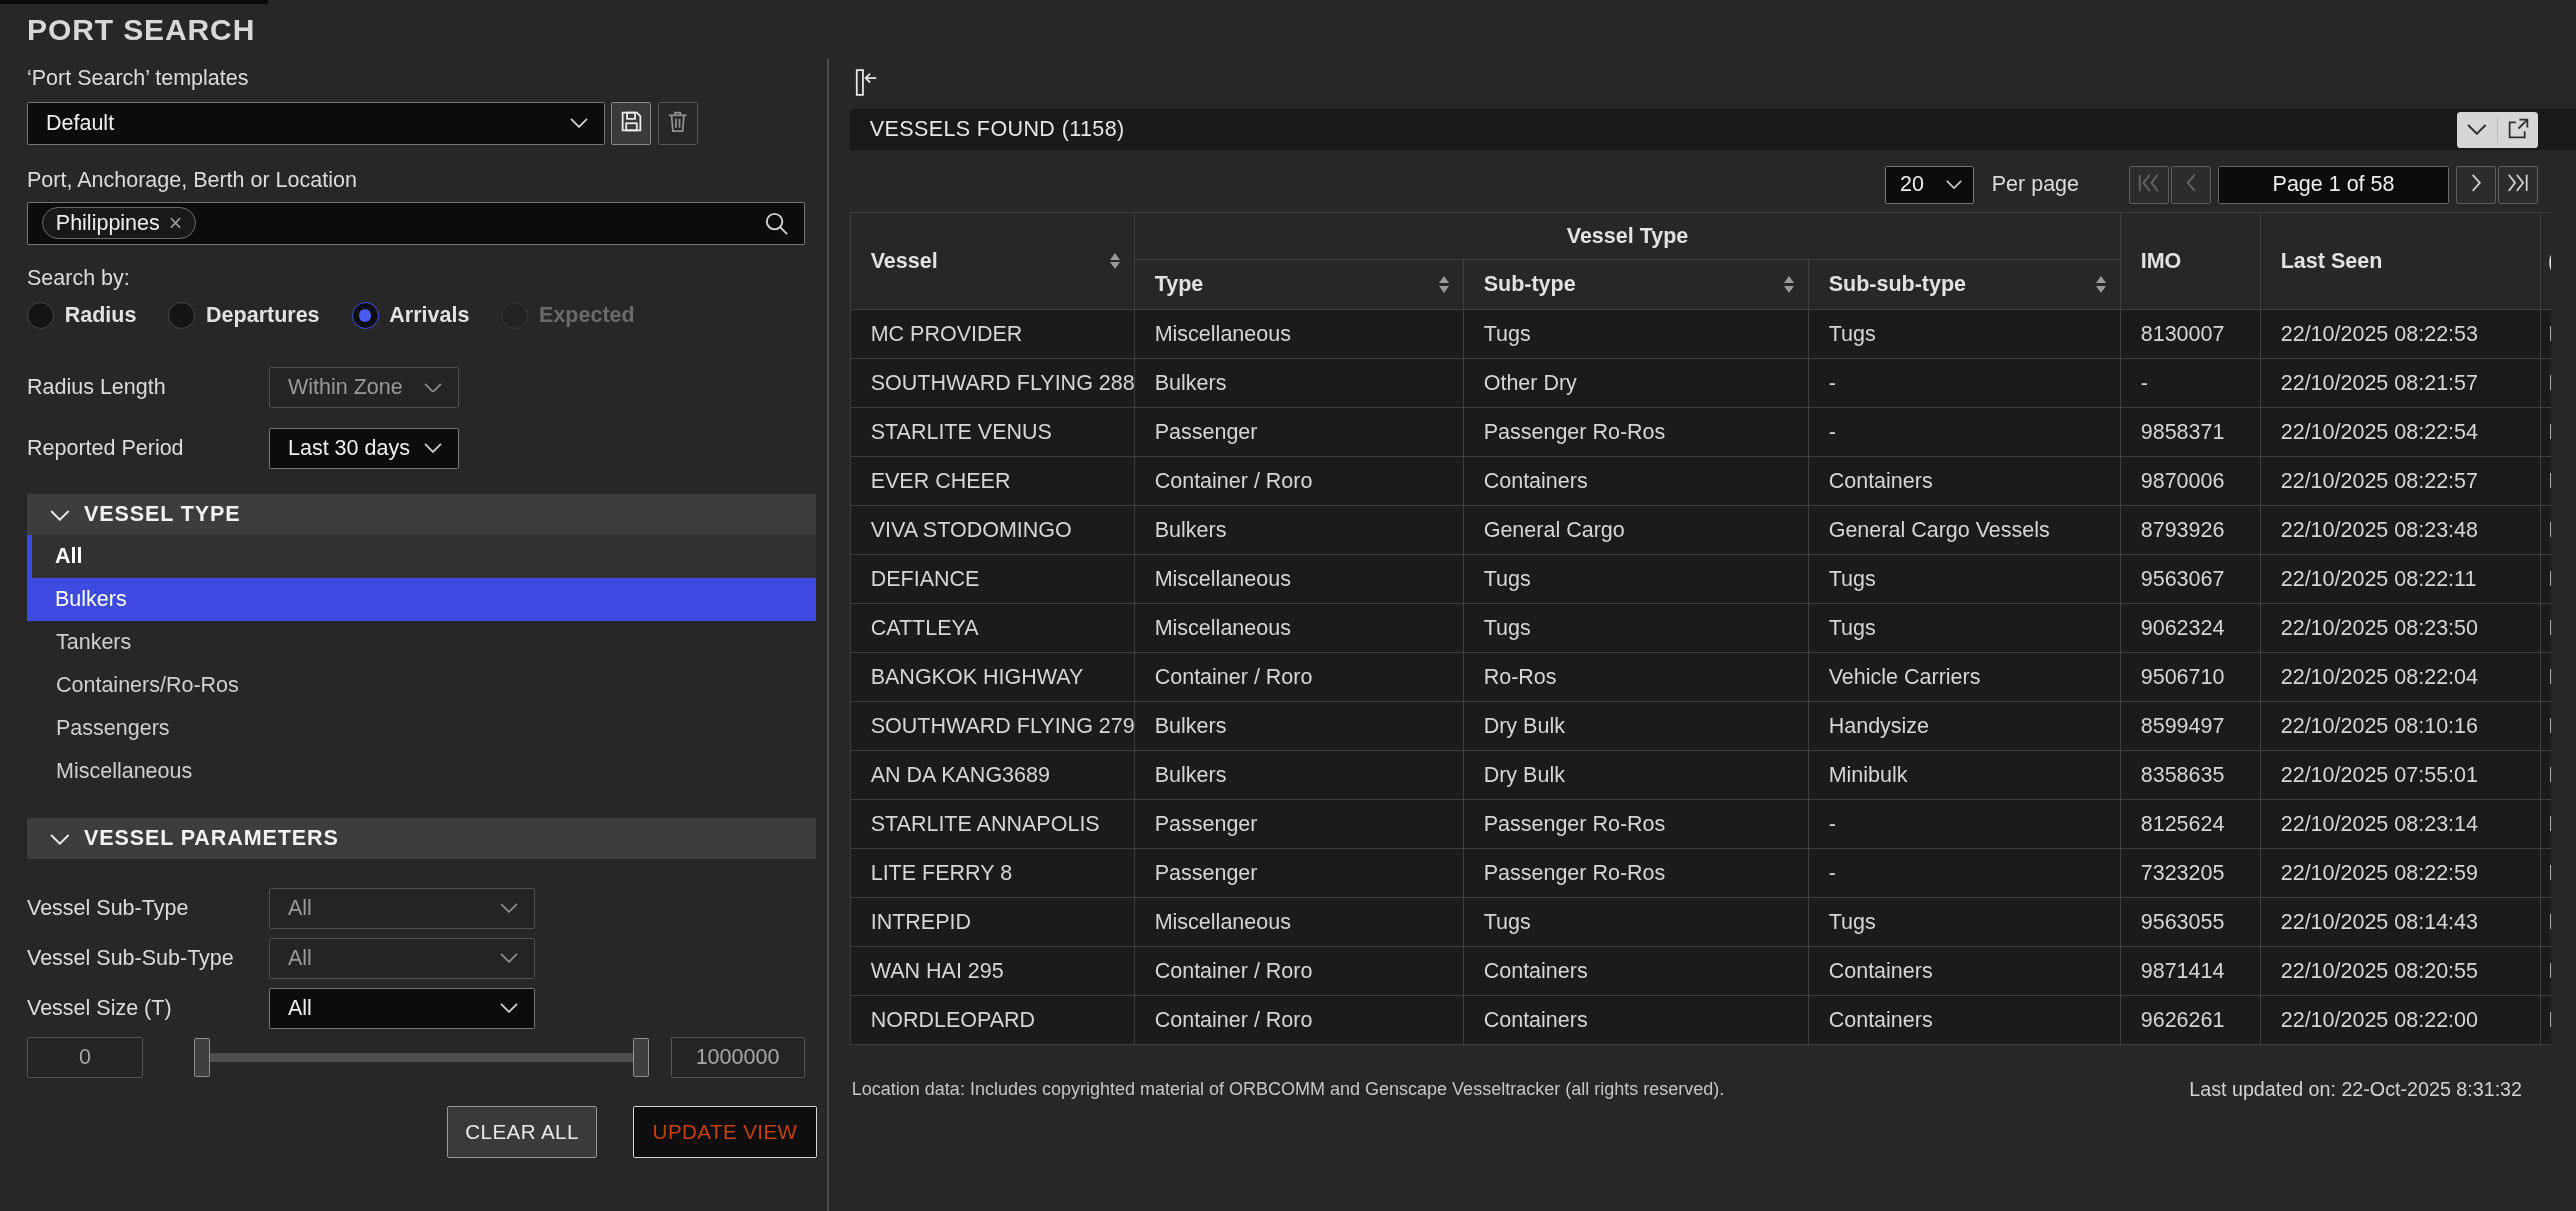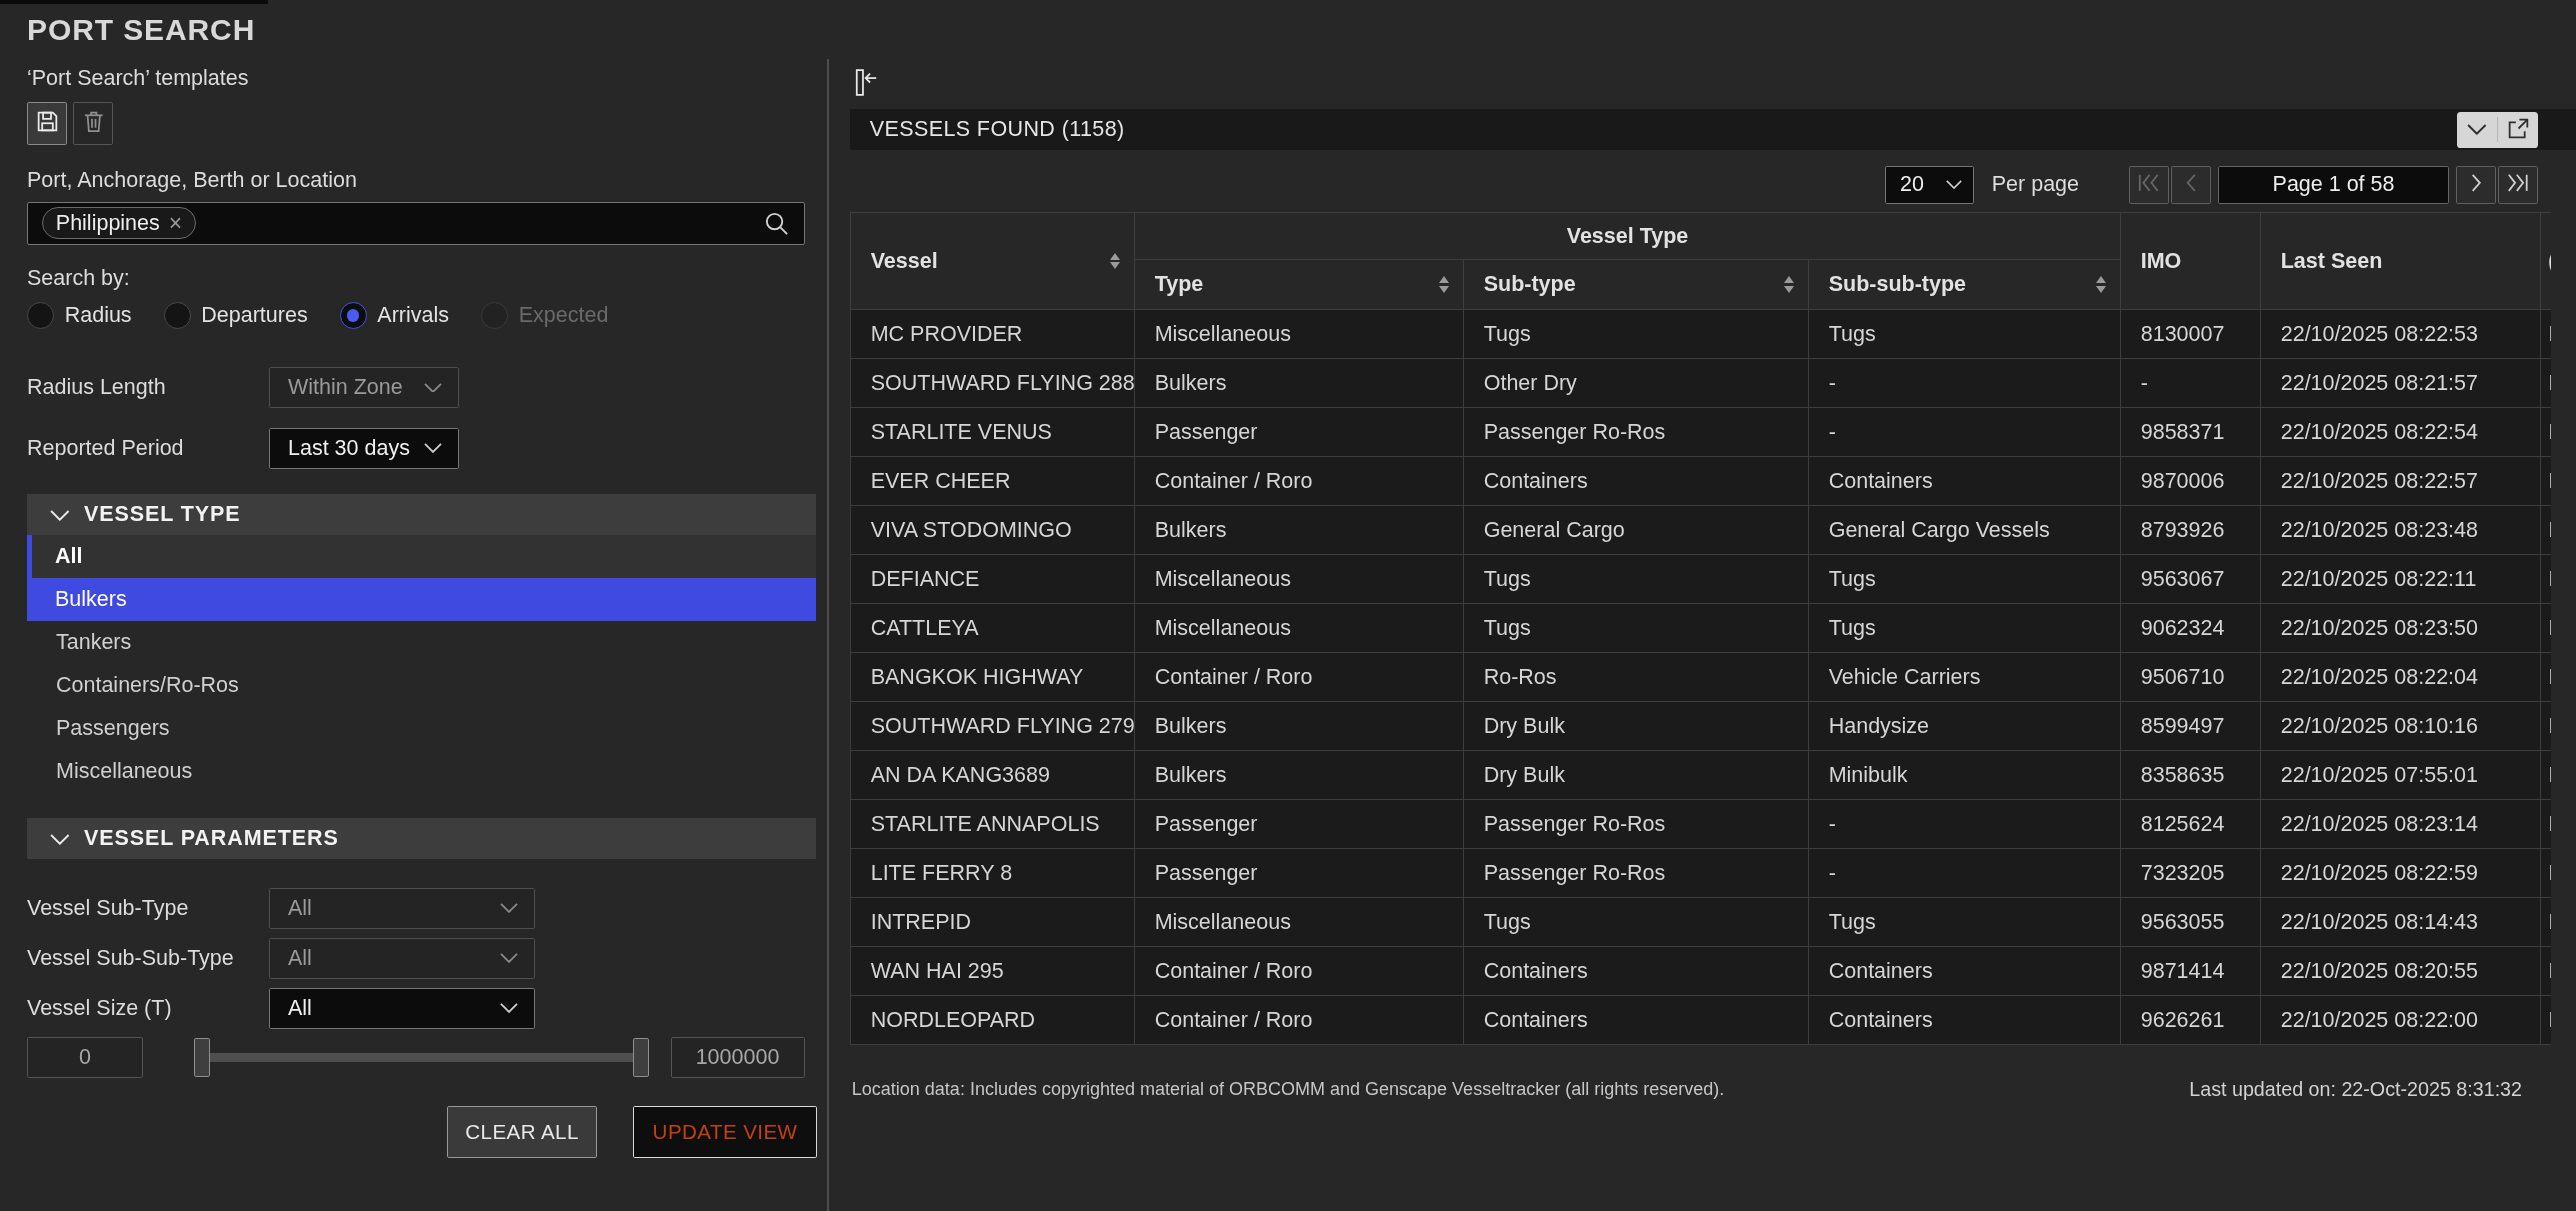--- a/index.html
+++ b/index.html
@@ -25,21 +25,21 @@
   .icon-btn.disabled { background:transparent; border-color:#555; }
   .mt-port { margin-top:23px; }
   .port-input { margin-top:9px; width:778px; height:43px; background:#0c0c0c; border:0.9px solid #777;
     border-radius:2px; display:flex; align-items:center; padding:0 14.3px; }
   .chip { height:32px; display:flex; align-items:center; gap:9px; background:#191919;
     border:0.9px solid #6a6a6a; border-radius:16px; padding:0 12.5px; font-size:21.5px; color:#eee; }
   .chip .x { color:#999; font-size:23px; line-height:1; }
   .port-input .search-ic { margin-left:auto; display:flex; }
   .mt-searchby { margin-top:21.5px; }
   .radio-row { margin-top:10.7px; display:flex; gap:32px; align-items:center; }
-  .radio-opt { display:flex; align-items:center; gap:10.7px; }
+  .radio-opt { display:flex; align-items:center; gap:10.7px;font-weight:bold; }
   .radio-circle { width:27px; height:27px; border-radius:50%; background:#141414; border:1.8px solid #4a4a4a;
     display:flex; align-items:center; justify-content:center; }
   .radio-dot { width:12.5px; height:12.5px; border-radius:50%; display:none; }
   .radio-label { font-size:21.5px; color:#e2e2e2; }
   .radio-opt.selected .radio-circle { border-color:#4353e8; background:#0d0d0d; }
   .radio-opt.selected .radio-dot { display:block; background:#4a5bf0; }
   .radio-opt.disabled .radio-circle { border-color:#3a3a3a; background:#222; }
   .radio-opt.disabled .radio-label { color:#6a6a6a; }
   .form-row { display:flex; align-items:center; }
   .form-row .lp-label { width:242px; }
@@ -120,20 +120,28 @@
 </head>
 <body>
 
 <div class="top-strip"></div>
 
 <div class="left-panel">
   <div class="lp-title">PORT SEARCH</div>
 
   <div class="lp-label mt-templates">‘Port Search’ templates</div>
   <div class="template-row">
+    <div class="select-box tpl-select">
+      <span>Default</span>
+      <span class="chev">
+        <svg width="18" height="9.8" viewBox="0 0 20 11" fill="none" stroke="currentColor" stroke-width="2">
+            <polyline points="1,1 10,10 19,1"></polyline>
+          </svg>
+      </span>
+    </div>
     <div class="icon-btn">
       <span>
         <svg width="23" height="23" viewBox="0 0 26 26" fill="none" stroke="#ececec" stroke-width="2">
             <path d="M3 3 H19 L23 7 V23 H3 Z"></path>
             <rect x="8" y="3" width="9" height="7"></rect>
             <rect x="7" y="15" width="12" height="8"></rect>
           </svg>
       </span>
     </div>
     <div class="icon-btn disabled">

